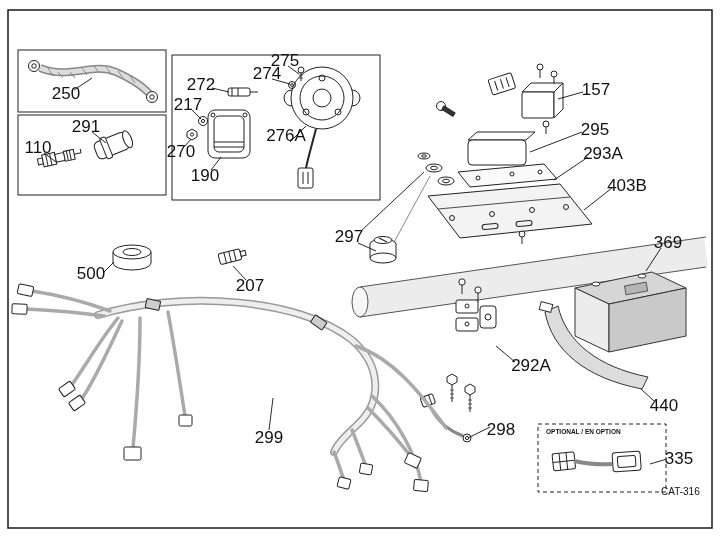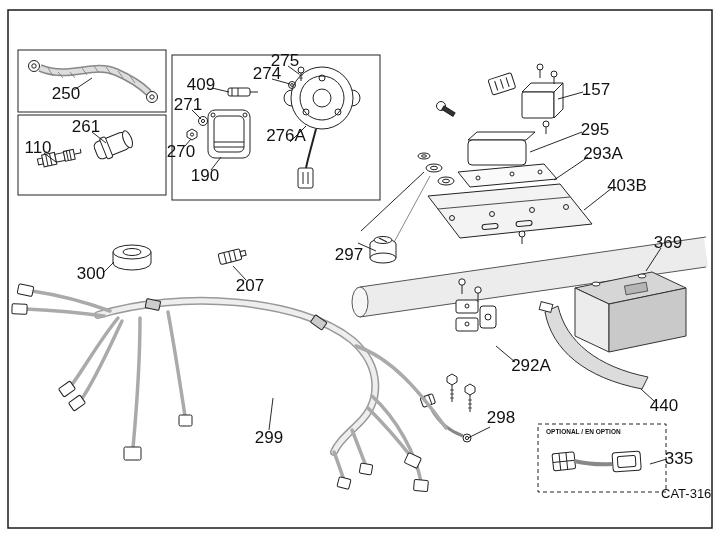--- a/index.html
+++ b/index.html
@@ -2,21 +2,21 @@
 <html><head>
 <meta charset="utf-8">
 <style>
   html,body{margin:0;padding:0;background:#fff;}
   .page{position:relative;width:720px;height:540px;background:#ffffff;
         font-family:"Liberation Sans",sans-serif;overflow:hidden;}
   .art{position:absolute;left:0;top:0;}
   .callout{position:absolute;transform:translate(-50%,-50%);
            font-size:17px;color:#111;white-space:nowrap;}
   .optional-label{position:absolute;font-size:6.5px;font-weight:bold;color:#111;white-space:nowrap;}
-  .catalog-code{position:absolute;font-size:13px;color:#111;white-space:nowrap;}
+  .catalog-code{position:absolute;font-size:10px;color:#111;white-space:nowrap;}
 </style>
 </head>
 <body>
 
 <div class="page">
 
 <svg class="art" width="720" height="540" viewBox="0 0 720 540">
 
   <rect x="8" y="10" width="704" height="518" fill="none" stroke="#1a1a1a" stroke-width="1.5"></rect>
 
@@ -315,39 +315,39 @@
     <line x1="246" y1="280" x2="233" y2="266"></line>
     <line x1="515" y1="362" x2="496" y2="346"></line>
     <line x1="654" y1="401" x2="641" y2="389"></line>
     <line x1="269" y1="430" x2="273" y2="398"></line>
     <line x1="490" y1="427" x2="468" y2="438"></line>
     <line x1="667" y1="459" x2="650" y2="464"></line>
   </g>
 </svg>
 
 <span class="callout" style="left:66px;top:94px">250</span>
-<span class="callout" style="left:86px;top:127px">261</span>
+<span class="callout" style="left:86px;top:127px">291</span>
 <span class="callout" style="left:38px;top:148px">110</span>
 <span class="callout" style="left:285px;top:61px">275</span>
 <span class="callout" style="left:267px;top:74px">274</span>
-<span class="callout" style="left:201px;top:85px">409</span>
-<span class="callout" style="left:188px;top:105px">271</span>
+<span class="callout" style="left:201px;top:85px">272</span>
+<span class="callout" style="left:188px;top:105px">217</span>
 <span class="callout" style="left:181px;top:152px">270</span>
 <span class="callout" style="left:205px;top:176px">190</span>
 <span class="callout" style="left:286px;top:136px">276A</span>
 <span class="callout" style="left:596px;top:90px">157</span>
 <span class="callout" style="left:595px;top:130px">295</span>
 <span class="callout" style="left:603px;top:154px">293A</span>
 <span class="callout" style="left:627px;top:186px">403B</span>
 <span class="callout" style="left:668px;top:243px">369</span>
-<span class="callout" style="left:349px;top:255px">297</span>
-<span class="callout" style="left:91px;top:274px">300</span>
+<span class="callout" style="left:349px;top:237px">297</span>
+<span class="callout" style="left:91px;top:274px">500</span>
 <span class="callout" style="left:250px;top:286px">207</span>
 <span class="callout" style="left:531px;top:366px">292A</span>
 <span class="callout" style="left:664px;top:406px">440</span>
 <span class="callout" style="left:269px;top:438px">299</span>
-<span class="callout" style="left:501px;top:418px">298</span>
+<span class="callout" style="left:501px;top:430px">298</span>
 <span class="callout" style="left:679px;top:459px">335</span>
 
 <span class="optional-label" style="left:546px;top:428px">OPTIONAL / EN OPTION</span>
 <span class="catalog-code" style="left:661px;top:486px">CAT-316</span>
 
 </div>
 
 </body></html>

